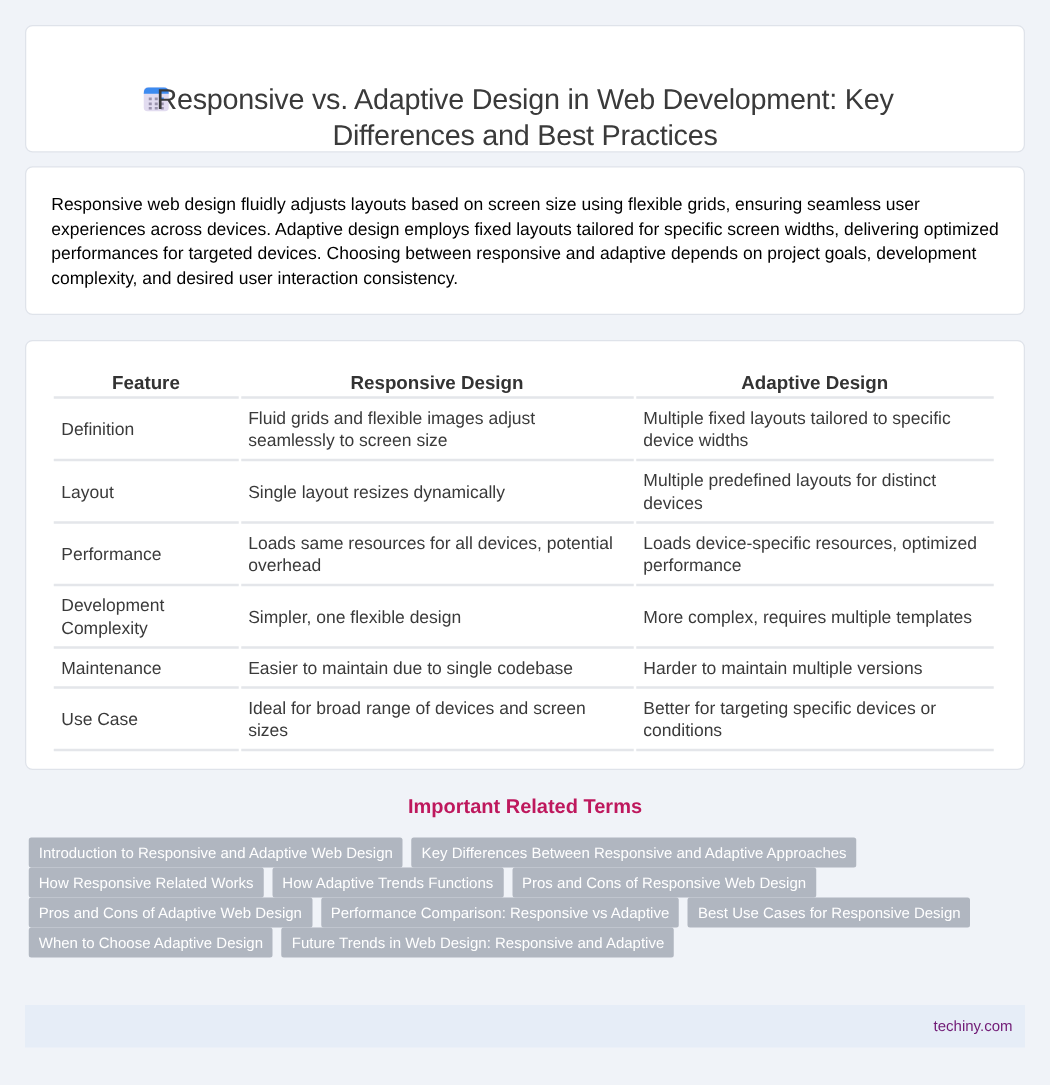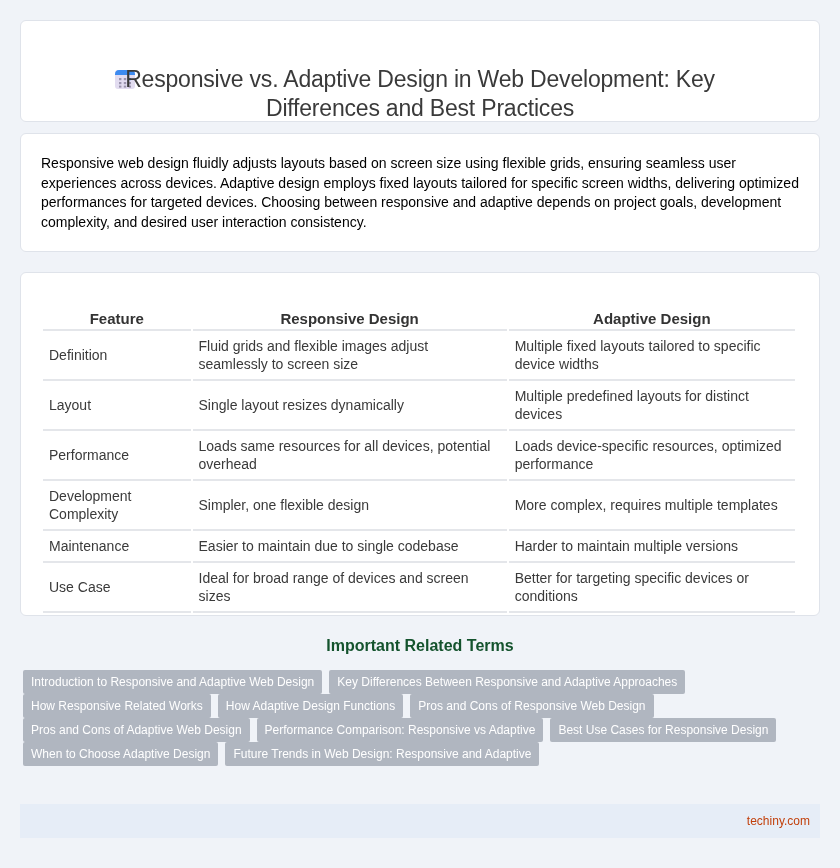--- a/index.html
+++ b/index.html
@@ -60,21 +60,21 @@
     }
     .intro-text {
       font-size: 14px;
       line-height: 19.5px;
       color: #000000;
     }
     
     .table-card {
       top: 272px;
       height: 344px;
-      padding: 36px 22px 0 22px;
+      padding: 24px 22px 0 22px;
     }
     table.compare {
       width: 756px;
       border-collapse: separate;
       border-spacing: 2px 0;
       margin-left: -2px;
       font-size: 14px;
       color: #3a3a3a;
     }
     table.compare th {
@@ -99,21 +99,21 @@
     .col-adapt { width: 288px; }
 
     
     .related-title {
       position: absolute;
       top: 637px;
       left: 0;
       width: 840px;
       text-align: center;
       font-size: 16px;
-      color: #14532d;
+      color: #be185d;
     }
     .tags {
       position: absolute;
       top: 670px;
       left: 23px;
       width: 800px;
       display: flex;
       flex-wrap: wrap;
       gap: 0 7px;
     }
@@ -137,21 +137,21 @@
       width: 800px;
       height: 34px;
       background: #e6edf7;
       display: flex;
       align-items: center;
       justify-content: flex-end;
       padding-right: 10px;
     }
     .footer-link {
       font-size: 12px;
-      color: #c2410c;
+      color: #701a75;
       text-decoration: none;
     }
   </style>
 </head>
 <body>
 
 <div class="page">
 
   <div class="card title-card">
     <svg class="title-icon" viewBox="0 0 24 24">
@@ -220,21 +220,21 @@
         </tr>
       </tbody>
     </table>
   </div>
 
   <h2 class="related-title">Important Related Terms</h2>
   <div class="tags">
     <a class="tag">Introduction to Responsive and Adaptive Web Design</a>
     <a class="tag">Key Differences Between Responsive and Adaptive Approaches</a>
     <a class="tag">How Responsive Related Works</a>
-    <a class="tag">How Adaptive Design Functions</a>
+    <a class="tag">How Adaptive Trends Functions</a>
     <a class="tag">Pros and Cons of Responsive Web Design</a>
     <a class="tag">Pros and Cons of Adaptive Web Design</a>
     <a class="tag">Performance Comparison: Responsive vs Adaptive</a>
     <a class="tag">Best Use Cases for Responsive Design</a>
     <a class="tag">When to Choose Adaptive Design</a>
     <a class="tag">Future Trends in Web Design: Responsive and Adaptive</a>
   </div>
 
   <div class="footer">
     <a class="footer-link">techiny.com</a>

